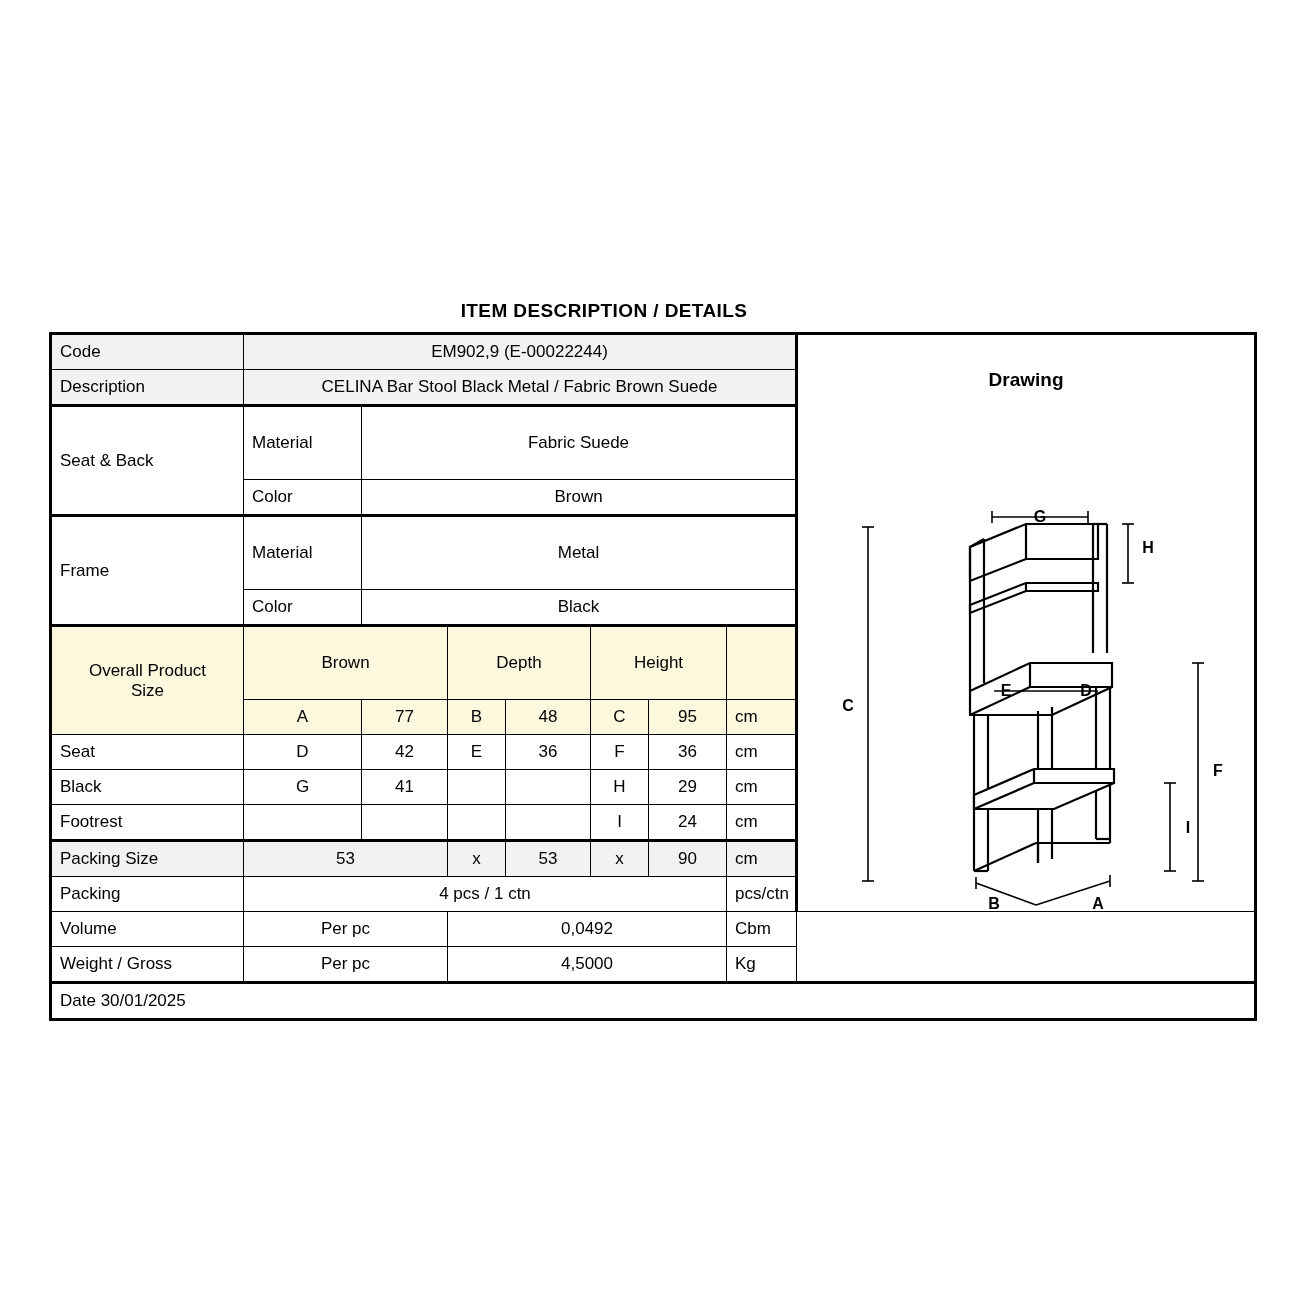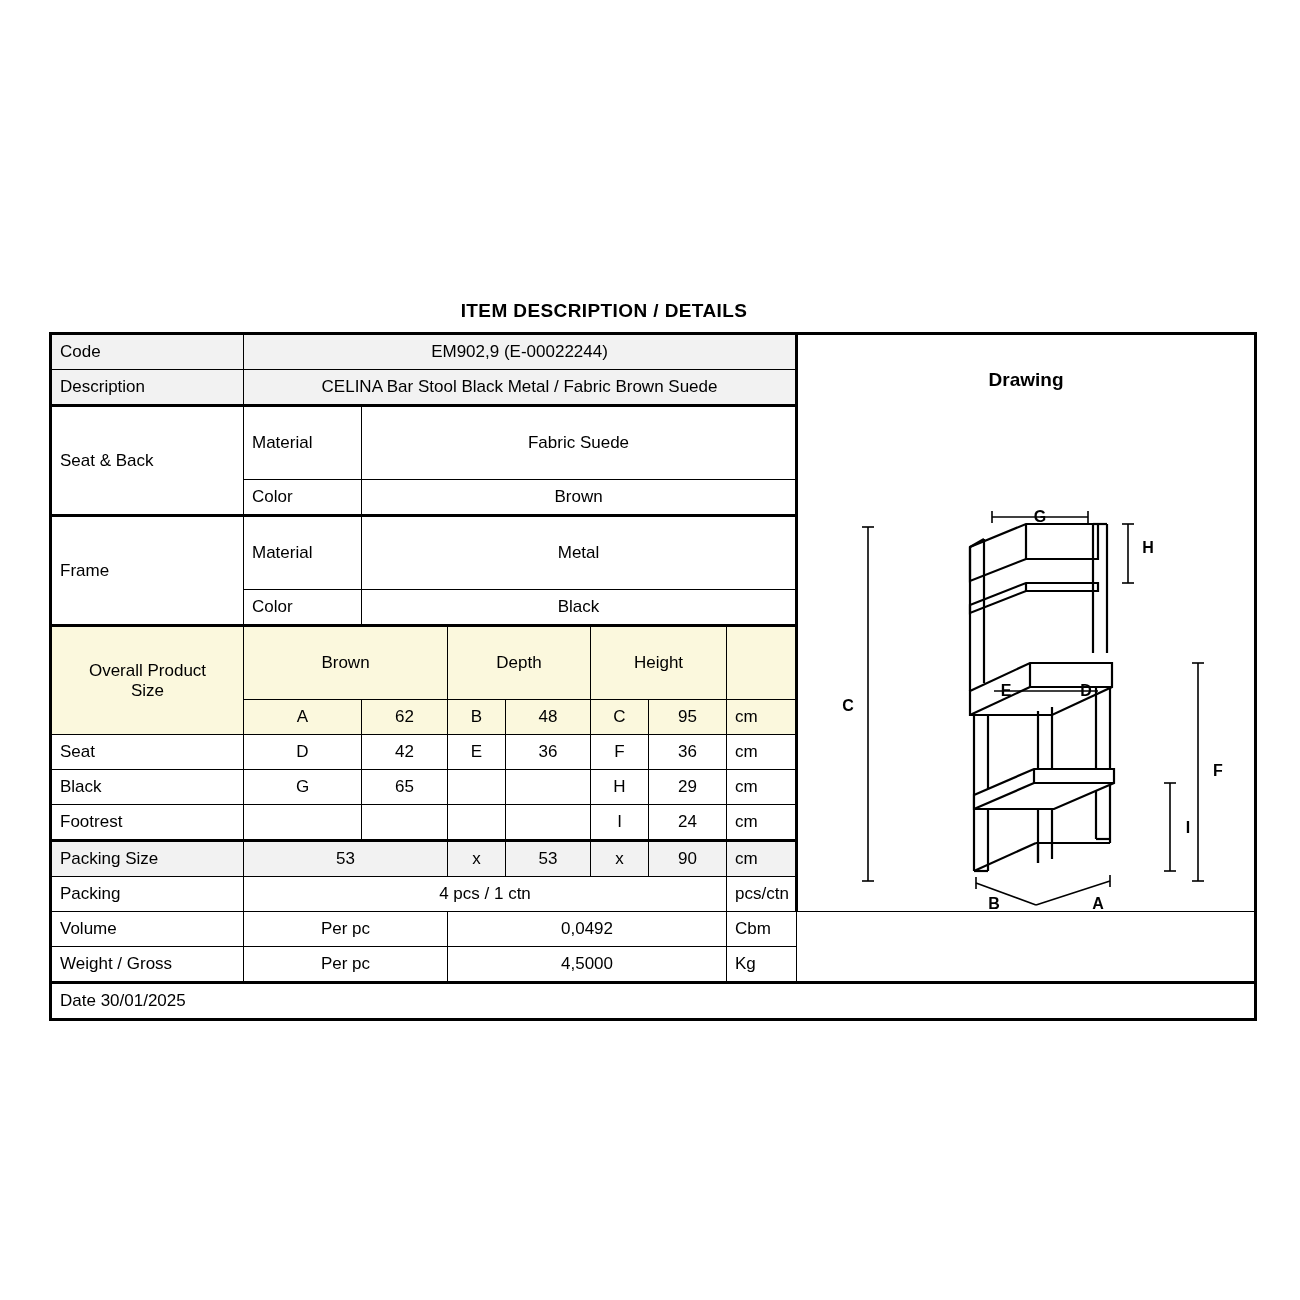--- a/index.html
+++ b/index.html
@@ -228,21 +228,21 @@
         <span>Size</span>
       </td>
       <td class="lbl ctr cream thick-top" colspan="2">Brown</td>
       <td class="lbl ctr cream thick-top" colspan="2">Depth</td>
       <td class="lbl ctr cream thick-top" colspan="2">Height</td>
       <td class="cream thick-top"></td>
     </tr>
 
     <tr>
       <td class="bold ctr cream">A</td>
-      <td class="ctr cream">62</td>
+      <td class="ctr cream">77</td>
       <td class="bold ctr cream">B</td>
       <td class="ctr cream">48</td>
       <td class="bold ctr cream">C</td>
       <td class="ctr cream">95</td>
       <td class="lft cream small">cm</td>
     </tr>
 
     <tr>
       <td class="lbl lft">Seat</td>
       <td class="bold ctr">D</td>
@@ -250,21 +250,21 @@
       <td class="bold ctr">E</td>
       <td class="ctr">36</td>
       <td class="bold ctr">F</td>
       <td class="ctr">36</td>
       <td class="lft small">cm</td>
     </tr>
 
     <tr>
       <td class="lbl lft">Black</td>
       <td class="bold ctr">G</td>
-      <td class="ctr">65</td>
+      <td class="ctr">41</td>
       <td class="bold ctr"></td>
       <td class="ctr"></td>
       <td class="bold ctr">H</td>
       <td class="ctr">29</td>
       <td class="lft small">cm</td>
     </tr>
 
     <tr>
       <td class="lbl lft">Footrest</td>
       <td class="bold ctr"></td>

